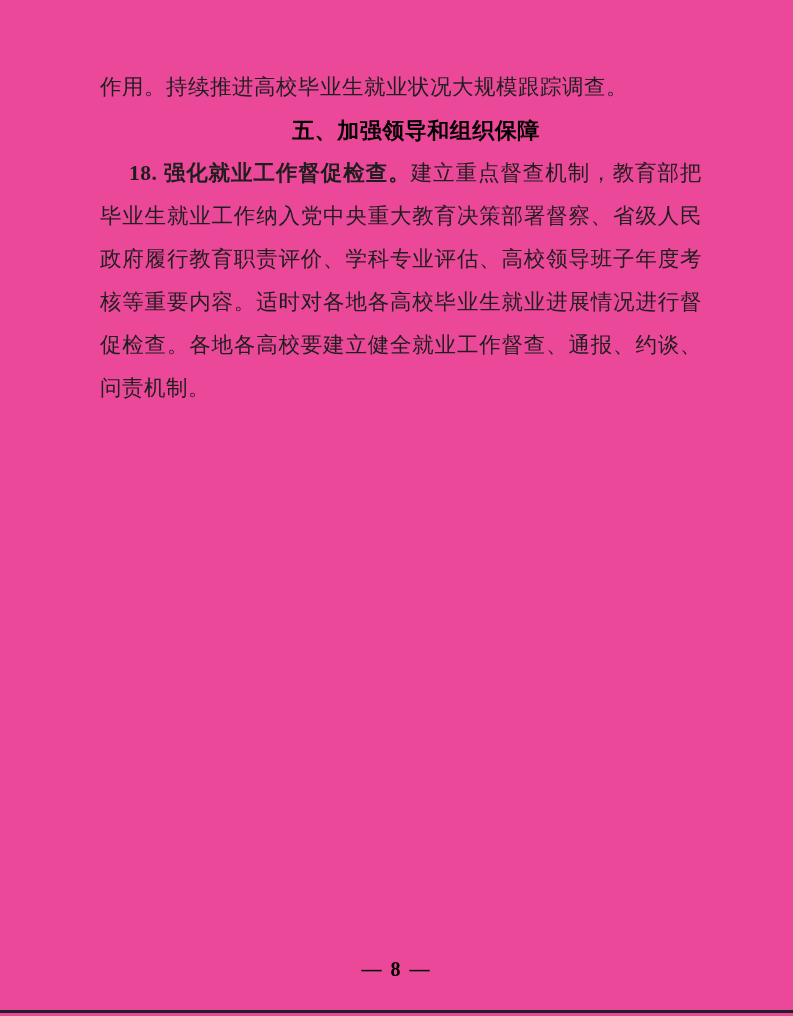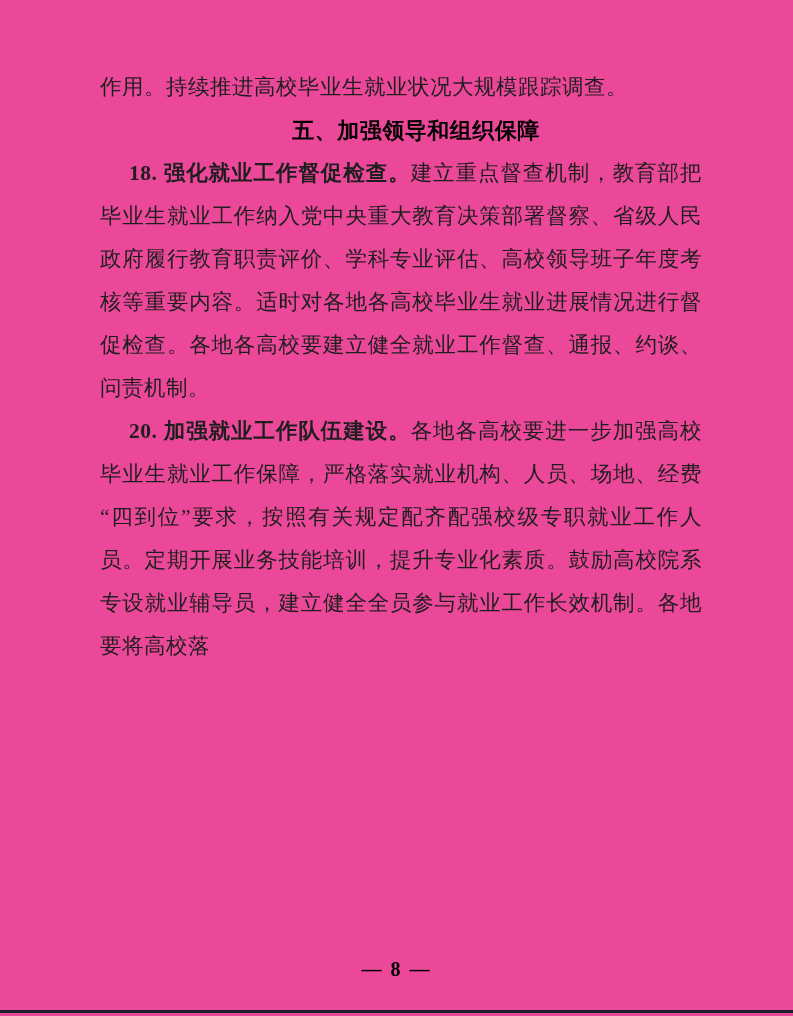--- a/index.html
+++ b/index.html
@@ -79,20 +79,19 @@
 <div class="page">
   <div class="content">
 
     <p class="para continuation">作用。持续推进高校毕业生就业状况大规模跟踪调查。</p>
 
     <h2 class="section-heading">五、加强领导和组织保障</h2>
 
 
     <p class="para numbered"><span class="lead">18. 强化就业工作督促检查。</span><span>建立重点督查机制，教育部把毕业生就业工作纳入党中央重大教育决策部署督察、省级人民政府履行教育职责评价、学科专业评估、高校领导班子年度考核等重要内容。适时对各地各高校毕业生就业进展情况进行督促检查。各地各高校要建立健全就业工作督查、通报、约谈、问责机制。</span></p>
 
-    <p class="para numbered"><span class="lead">20. 加强就业工作队伍建设。</span><span>各地各高校要进一步加强高校毕业生就业工作保障，严格落实就业机构、人员、场地、经费“四到位”要求，按照有关规定配齐配强校级专职就业工作人员。定期开展业务技能培训，提升专业化素质。鼓励高校院系专设就业辅导员，建立健全全员参与就业工作长效机制。各地要将高校落</span></p>
 
   </div>
 
   <div class="page-number">— 8 —</div>
 
   <div class="bottom-edge"></div>
 </div>
 
 </body></html>

